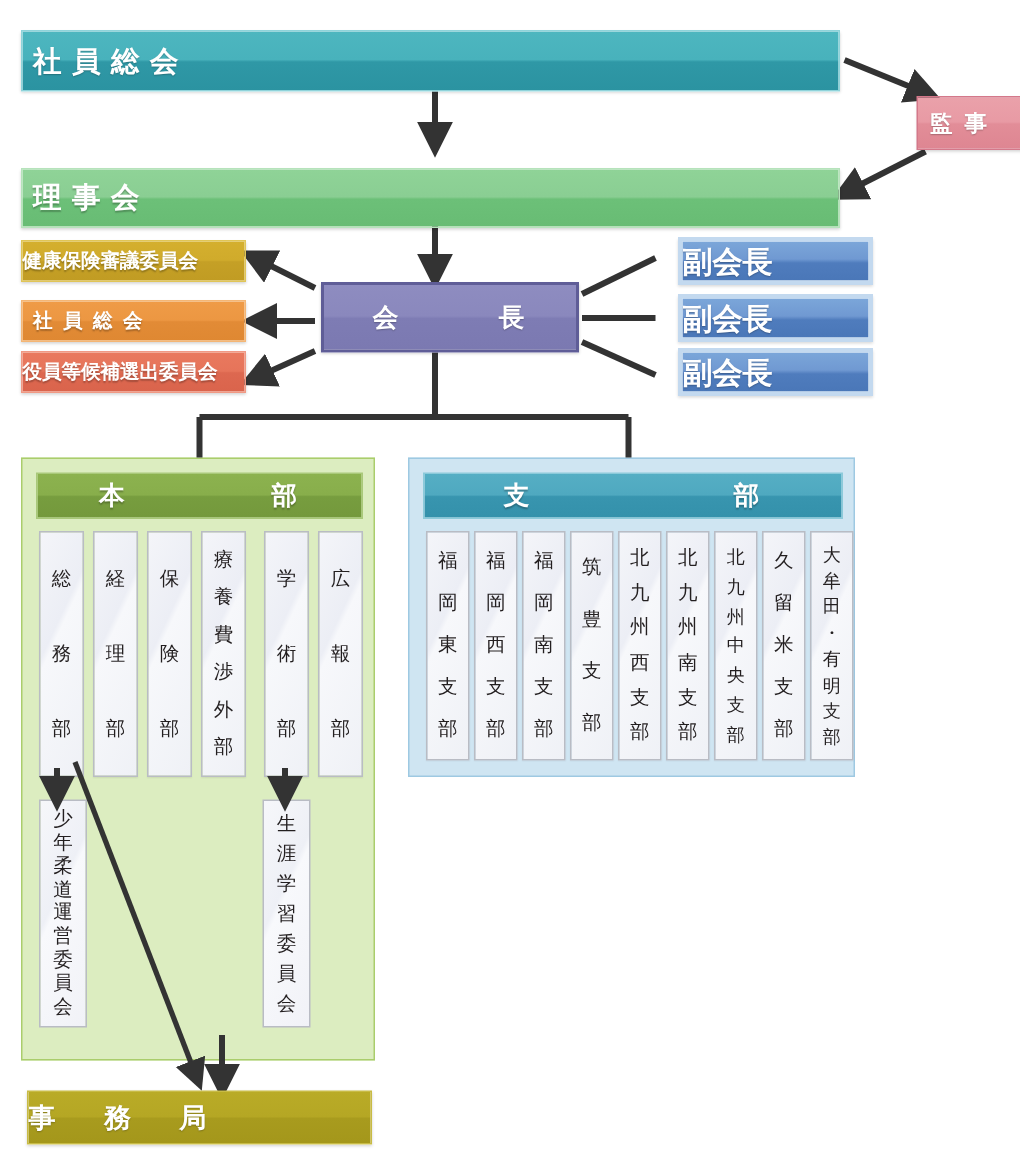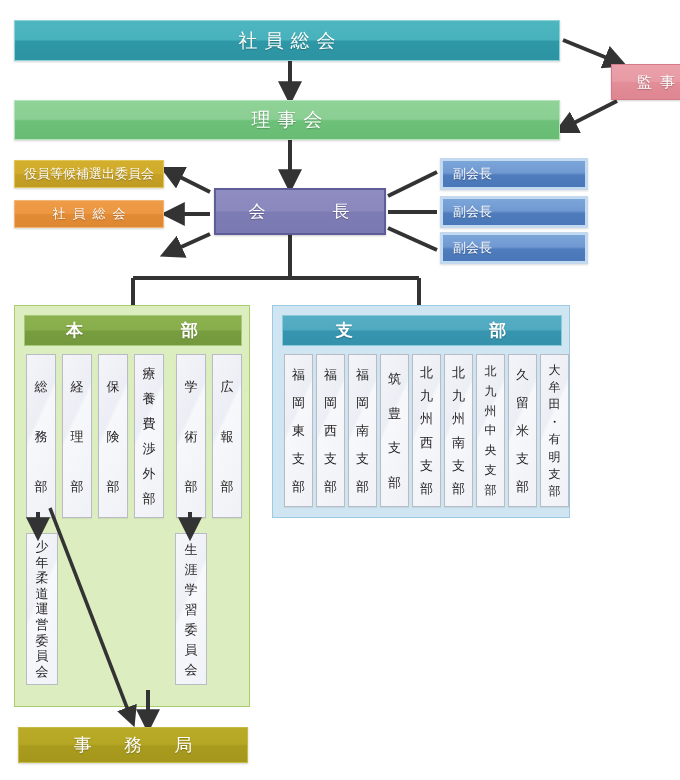--- a/index.html
+++ b/index.html
@@ -18,23 +18,22 @@
     width: 680px;
     height: 780px;
   }
 
   
   .box {
     position: absolute;
     box-sizing: border-box;
     display: flex;
     align-items: center;
-    justify-content: center;
     color: #ffffff;
-    font-weight: normal;
+    font-weight: bold;
     text-shadow: 0 1px 1px rgba(0,0,0,0.25);
     letter-spacing: 0;
     z-index: 5;
   }
   .hatch {
     background-image: repeating-linear-gradient(
       45deg,
       rgba(255,255,255,0.10) 0px,
       rgba(255,255,255,0.10) 1px,
       rgba(255,255,255,0) 1px,
@@ -59,21 +58,21 @@
     border: 1px solid #d4788a;
     box-shadow: 0 1px 2px rgba(0,0,0,0.18);
     font-size: 15px;
     letter-spacing: 8px;
     text-indent: 8px;
     margin-left: 35px;
   }
 
   
   .box-riji {
-    left: 14px; top: 100px; width: 546px; height: 40px;
+    left: 14px; top: 112px; width: 546px; height: 40px;
     background: linear-gradient(to bottom, #8fd397 0%, #8ace93 48%, #6cc078 52%, #68bc74 100%);
     border: 1px solid #b6e3bb;
     box-shadow: 0 1px 2px rgba(0,0,0,0.18);
     font-size: 19px;
     letter-spacing: 7px;
     text-indent: 7px;
   }
 
   
   .box-kaicho {
@@ -109,24 +108,24 @@
     text-indent: 7px;
   }
   .box-cmt3 {
     top: 234px;
     background: linear-gradient(to bottom, #e9795e 0%, #e6745a 48%, #dd6850 52%, #da644c 100%);
     border: 1px solid #f09984;
   }
 
   
   .box-vice {
-    left: 440px; width: 148px; height: 32px;
+    left: 452px; width: 130px; height: 32px;
     background: linear-gradient(to bottom, #7ba6d9 0%, #7099d2 45%, #4f7cbd 55%, #4a77b8 100%);
     border: 3px solid #c3d9ef;
-    font-size: 13px;
+    font-size: 20px;
     box-shadow: 0 1px 2px rgba(0,0,0,0.15);
   }
   .box-vice .inner-label {
     display: flex;
     width: 86%;
     justify-content: space-between;
   }
   .box-vice1 { top: 158px; }
   .box-vice2 { top: 196px; }
   .box-vice3 { top: 232px; }
@@ -293,24 +292,27 @@
   </div>
 
   <div class="box box-kaicho hatch">
     <span class="inner-label">
       <span>会</span>
       <span>長</span>
     </span>
   </div>
 
   <div class="box box-cmt box-cmt1 hatch">
-    <span>役員等候補選出委員会</span>
+    <span>健康保険審議委員会</span>
   </div>
   <div class="box box-cmt box-cmt2 hatch">
     <span>社員総会</span>
+  </div>
+  <div class="box box-cmt box-cmt3 hatch">
+    <span>役員等候補選出委員会</span>
   </div>
 
   <div class="box box-vice box-vice1 hatch">
     <span class="inner-label">
       <span>副会長</span>
     </span>
   </div>
   <div class="box box-vice box-vice2 hatch">
     <span class="inner-label">
       <span>副会長</span>

